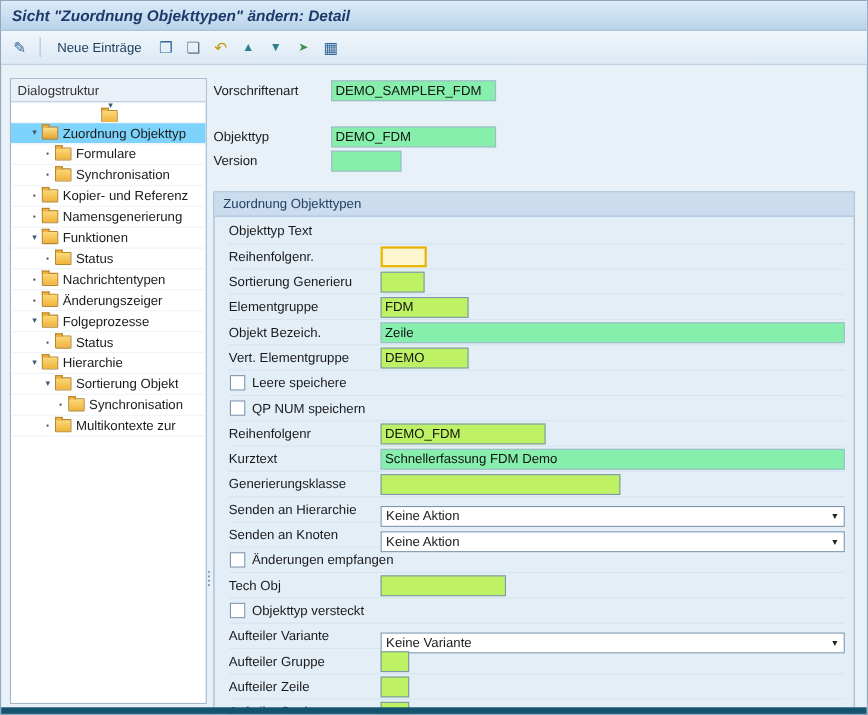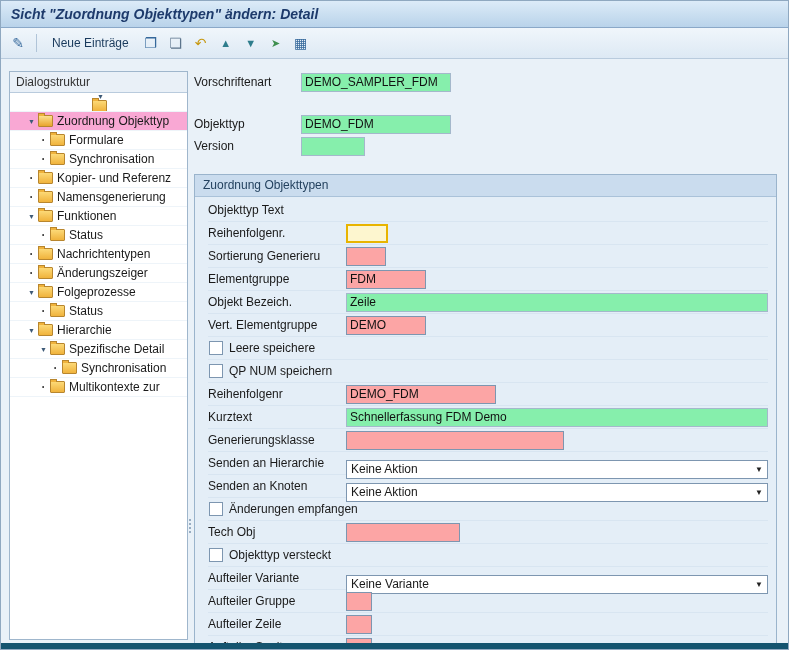--- a/index.html
+++ b/index.html
@@ -25,41 +25,41 @@
   .g-green { color:#3f8f4f; font-size:11px; }
   .g-gray { color:#5c748c; }
   .tsep { width:1px; height:18px; background:#b0c4d8; margin:0 4px; }
 
   
   .content { position:absolute; top:57px; left:0; right:0; bottom:6px; }
   .tree-panel { position:absolute; left:8px; top:13px; width:177px; bottom:3px; background:#fff;
                 border:1px solid #9fb6cc; overflow:hidden; }
   .tree-header { background:#e9f0f7; border-bottom:1px solid #b9cbdd; padding:3px 6px; color:#333; }
   .trow { height:18px; display:flex; align-items:center; border-bottom:1px solid #eef4f9; white-space:nowrap; overflow:hidden; }
-  .trow.sel { background:#f9a8d4; }
+  .trow.sel { background:#7dd3fc; }
   .lvl0 { padding-left:4px;flex-direction:column; } .lvl1 { padding-left:16px; } .lvl2 { padding-left:28px; } .lvl3 { padding-left:40px; }
   .mk { width:11px; flex:none; font-size:7px; color:#3e5a77; text-align:center; }
   .mk.leaf { font-size:12px; font-weight:bold; color:#444; }
   .folder { width:13px; height:10px; flex:none; background:linear-gradient(#fcd977,#f0b33c);
             border:1px solid #b8862e; border-radius:1px; margin:0 4px 0 1px; position:relative; }
   .folder::before { content:""; position:absolute; top:-3px; left:-1px; width:5px; height:2px;
                     background:#f0b33c; border:1px solid #b8862e; border-bottom:none; }
   .folder.open { background:linear-gradient(#fbe08e,#e9a42f); }
   .tlabel { overflow:hidden; text-overflow:clip; }
 
   .splitter { position:absolute; left:185px; top:455px; width:7px; height:26px; display:flex; flex-direction:column;
               align-items:center; justify-content:center; gap:2px; cursor:col-resize; }
   .splitter i { width:2px; height:2px; background:#7d96b0; border-radius:50%; }
 
   
   .main { position:absolute; left:193px; top:13px; right:11px; bottom:0; }
   .row { height:22px; display:flex; align-items:center; }
   .flabel { width:138px; flex:none; }
   .flabel.top { width:107px; }
-  .ctl { height:15px; border:1px solid #7d96b0; background:#fca5a5; padding:1px 3px;
+  .ctl { height:15px; border:1px solid #7d96b0; background:#bef264; padding:1px 3px;
          font-family:"Liberation Sans",sans-serif; font-size:12px; color:#111; }
   .ctl.ro { background:#86efac; border-color:#a4b8cb; }
   .ctl.grow { flex:1; }
   .ctl.focus { background:#fdf6cf; border:2px solid #e8b400; height:13px; }
   .cb { width:12px; height:12px; background:#fff; border:1px solid #7d96b0; flex:none; margin:0 6px 0 1px; }
   .dd { flex:1; height:17px; background:#fff; border:1px solid #7d96b0; display:flex; align-items:center;
         padding:0 2px 0 4px;margin-top:12px; }
   .dd .ddtext { flex:1; }
   .dd .ddarrow { font-size:8px; color:#222; padding-right:2px; }
 
@@ -174,21 +174,21 @@
         <span class="tlabel">Status</span>
       </div>
       <div class="trow lvl1">
         <span class="mk">▼</span>
         <span class="folder"></span>
         <span class="tlabel">Hierarchie</span>
       </div>
       <div class="trow lvl2">
         <span class="mk">▼</span>
         <span class="folder"></span>
-        <span class="tlabel">Spezifische Detail</span>
+        <span class="tlabel">Sortierung Objekt</span>
       </div>
       <div class="trow lvl3">
         <span class="mk leaf">·</span>
         <span class="folder"></span>
         <span class="tlabel">Synchronisation</span>
       </div>
       <div class="trow lvl2">
         <span class="mk leaf">·</span>
         <span class="folder"></span>
         <span class="tlabel">Multikontexte zur</span>

